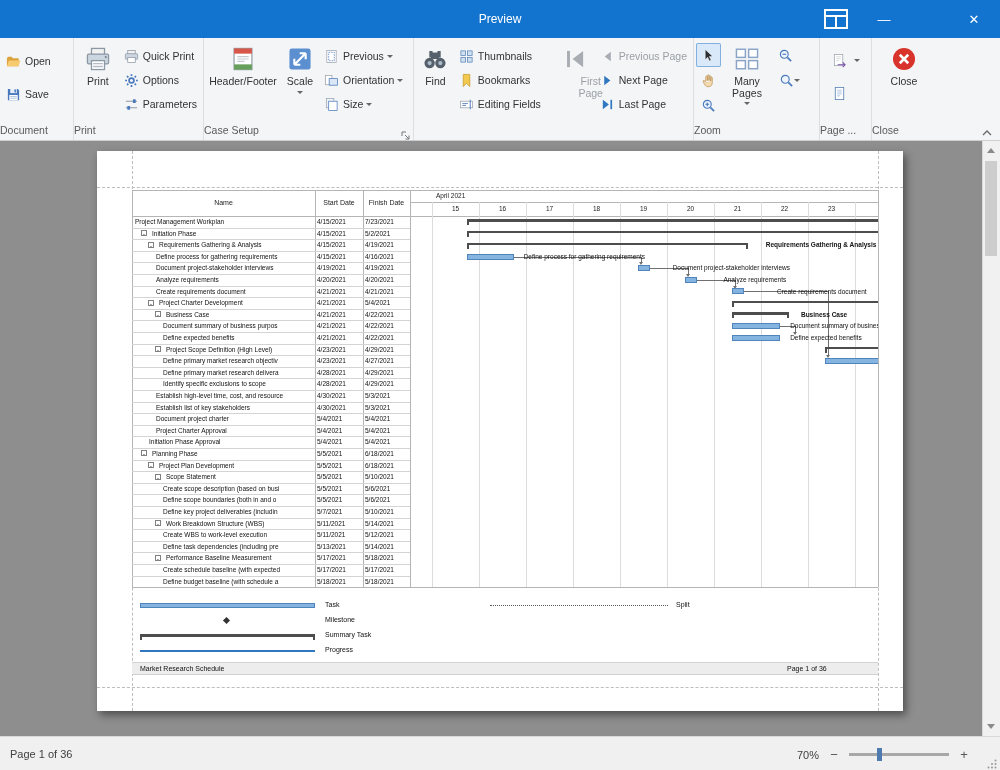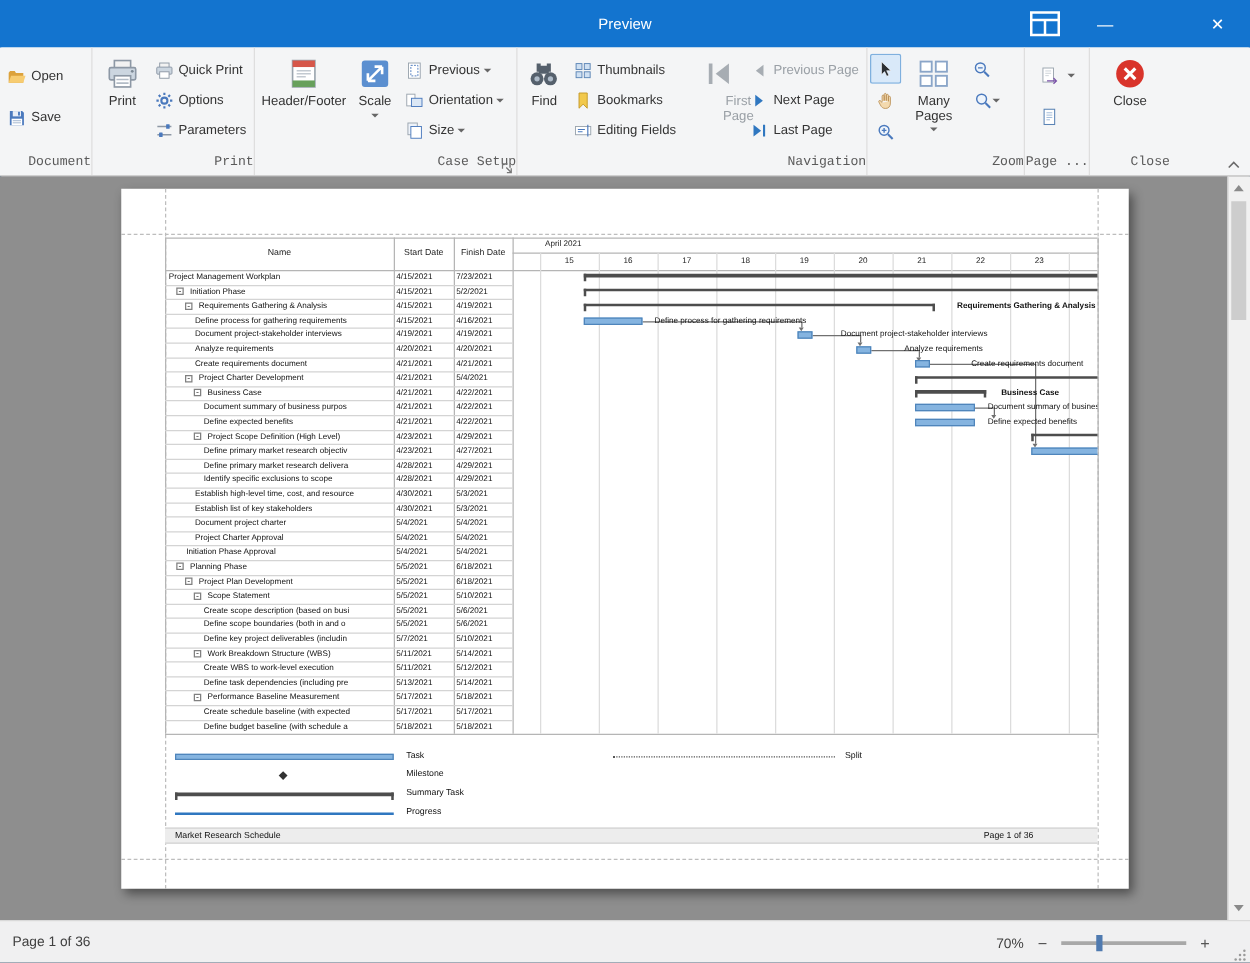--- a/index.html
+++ b/index.html
@@ -7,21 +7,21 @@
   .window{width:1000px;height:770px;background:#f4f5f6;position:relative;outline:1px solid #1263b2;outline-offset:-1px;}
   
   .titlebar{height:38px;background:#1374cf;position:relative;}
   .tb-title{position:absolute;left:0;right:0;top:0;height:38px;line-height:38px;text-align:center;color:#fff;font-size:12px;}
   .tb-btn{position:absolute;top:0;height:38px;width:32px;display:flex;align-items:center;justify-content:center;color:#fff;font-size:13px;cursor:default;}
   .tb-btn svg{width:15px;height:15px;}
   
   .ribbon{height:102px;background:#f4f5f6;border-bottom:1px solid #cfcfcf;display:flex;position:relative;}
   .rgroup{border-right:1px solid #dedede;display:flex;flex-direction:column;box-sizing:border-box;position:relative;}
   .rg-body{flex:1;display:flex;align-items:flex-start;padding:2px 2px 0 2px;}
-  .rg-label{height:18px;line-height:16px;text-align:right;font-size:10.5px;color:#5a5a5a;white-space:nowrap;overflow:hidden;font-family:Liberation Mono, monospace;}
+  .rg-label{height:18px;line-height:16px;text-align:left;font-size:10.5px;color:#5a5a5a;white-space:nowrap;overflow:hidden;}
   .bbtn{display:flex;flex-direction:column;align-items:center;padding-top:6px;height:100%;box-sizing:border-box;border-radius:2px;}
   .bbtn .ic28{width:26px;height:26px;flex:none;}
   .bbtn .lbl{margin-top:4px;font-size:10.5px;line-height:11.5px;color:#333;text-align:center;}
   .bbtn .chev{margin-top:3px;}
   .scol{display:flex;flex-direction:column;padding-top:4px;}
   .sbtn{display:flex;align-items:center;height:24px;padding:0 4px;border-radius:2px;}
   .sbtn .ic16{width:15px;height:15px;margin-right:4px;flex:none;}
   .sbtn .lbl{font-size:10.5px;color:#333;white-space:nowrap;}
   .sbtn .chev{margin-left:3px;}
   .ibtn{width:25px;height:24px;display:flex;align-items:center;justify-content:center;border-radius:2px;margin:0 0 1px 0;}
@@ -294,21 +294,20 @@
               <span class="ic16">
                 <svg viewBox="0 0 16 16">
                   <path d="M3 3l6.5 5L3 13z" fill="#2f77c0"></path>
                   <path d="M12 3v10" stroke="#2f77c0" stroke-width="1.8"></path>
                 </svg>
               </span>
               <span class="lbl">Last Page</span>
             </div>
         </div>
       </div>
-      <div class="rg-label">Navigation</div>
     </div>
 
     <div class="rgroup" style="width:126px;">
       <div class="rg-body">
         <div class="scol" style="padding-top:3px;">
           <div class="ibtn sel">
               <span class="ic16">
                 <svg viewBox="0 0 16 16">
                   <path d="M4.5 1.5v11l2.6-2.6 1.9 4 1.8-.9-1.9-3.9h3.6z" fill="#2b2f33" stroke="#fff" stroke-width="0.5"></path>
                 </svg>

